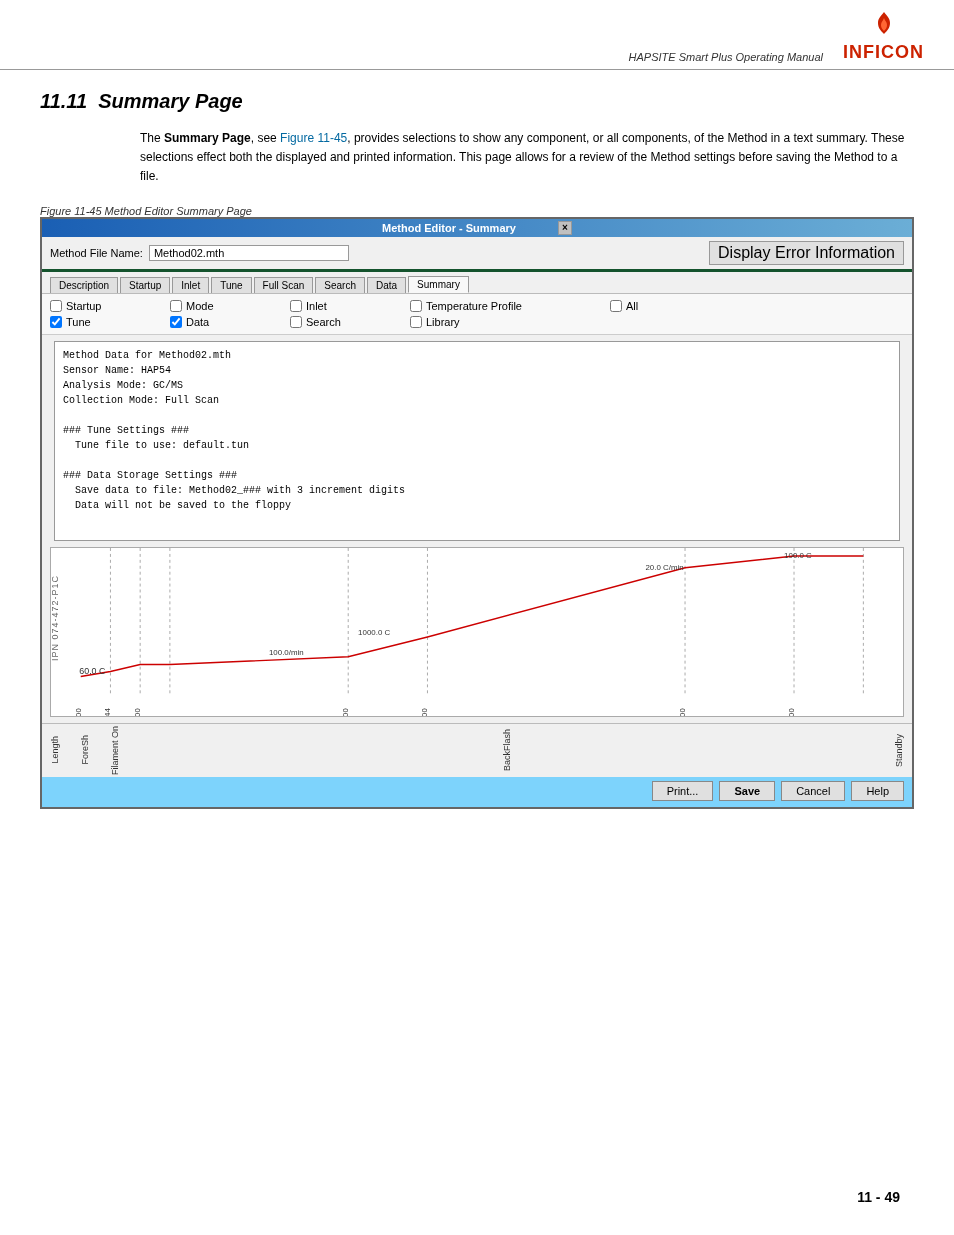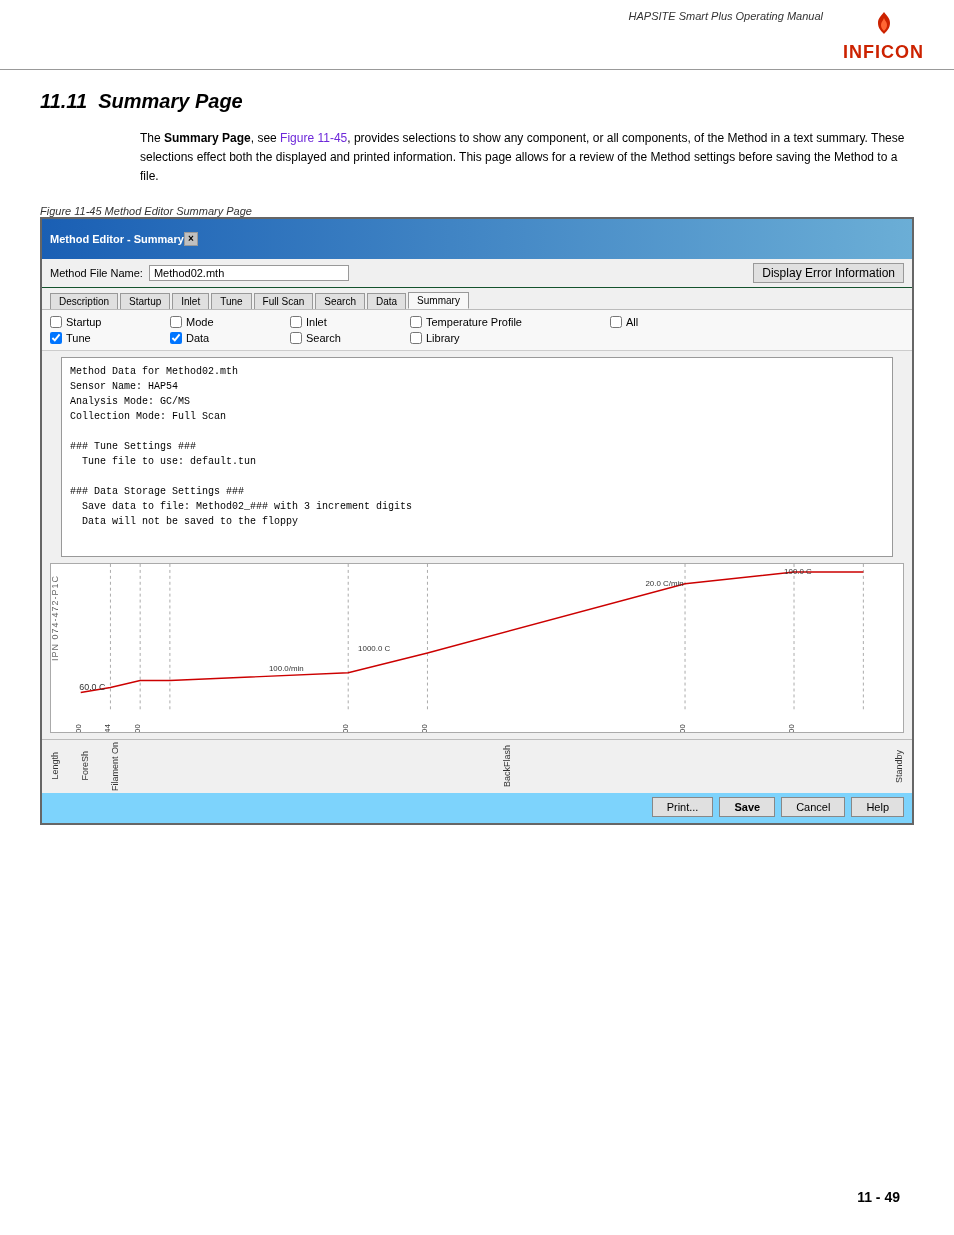--- a/index.html
+++ b/index.html
@@ -8,21 +8,21 @@
       background: #fff;
       width: 954px;
       min-height: 1235px;
       position: relative;
     }
 
     
     .page-header {
       display: flex;
       justify-content: flex-end;
-      align-items: flex-start;
+      align-items: flex-end;
       padding: 10px 30px 6px 30px;
       border-bottom: 1px solid #999;
     }
     .header-title {
       font-size: 11px;
       color: #333;
       font-style: italic;
       margin-right: 20px;
     }
     .logo-area {
@@ -57,21 +57,21 @@
       font-size: 12px;
       line-height: 1.6;
       margin-left: 100px;
       margin-bottom: 18px;
       color: #000;
     }
     .body-text strong {
       font-weight: bold;
     }
     .body-text a {
-      color: #6d28d9;
+      color: #0369a1;
       text-decoration: none;
     }
 
     
     .figure-caption {
       font-size: 11px;
       color: #333;
       font-style: italic;
     }
 
@@ -80,61 +80,62 @@
       border: 2px solid #666;
       background: #f0f0f0;
       margin-bottom: 20px;
       position: relative;
     }
     .window-titlebar {
       background: linear-gradient(to right, #1a5fb4, #6baed6);
       color: white;
       font-size: 11px;
       font-weight: bold;
-      padding: 13px 8px;
-      display: flex;
-      justify-content: flex-start;
-      align-items: center;
+      padding: 2px 8px;
+      display: flex;
+      justify-content: center;
+      align-items: center;
+      gap: 42px;
     }
     .window-close-btn {
       background: #c0c0c0;
       border: 1px solid #999;
       width: 14px;
       height: 14px;
       font-size: 10px;
       display: flex;
       align-items: center;
       justify-content: center;
       cursor: pointer;
       color: #000;
     }
 
     
     .window-toolbar {
       display: flex;
       align-items: center;
       padding: 4px 8px;
-      border-bottom: 1px solid #14532d;
+      border-bottom: 3px solid #14532d;
       background: #f0f0f0;
     }
     .toolbar-label {
       font-size: 11px;
       margin-right: 6px;
       color: #000;
     }
     .toolbar-input {
       border: 1px solid #999;
       font-size: 11px;
       padding: 1px 4px;
       width: 200px;
       background: white;
     }
     .toolbar-btn {
       margin-left: auto;
-      font-size: 12px;
+      font-size: 16px;
       padding: 2px 8px;
       background: #e0e0e0;
       border: 1px solid #999;
       cursor: pointer;
     }
 
     
     .tabs-row {
       display: flex;
       align-items: flex-end;
@@ -177,21 +178,21 @@
     }
     .checkbox-item input[type=checkbox] {
       margin: 0;
       width: 12px;
       height: 12px;
     }
 
     
     .summary-text-area {
       background: white;
-      margin: 6px 19px;
+      margin: 6px 12px;
       border: 1px solid #999;
       padding: 6px 8px;
       font-family: 'Courier New', monospace;
       font-size: 10px;
       line-height: 1.5;
       min-height: 200px;
       color: #000;
     }
 
     

